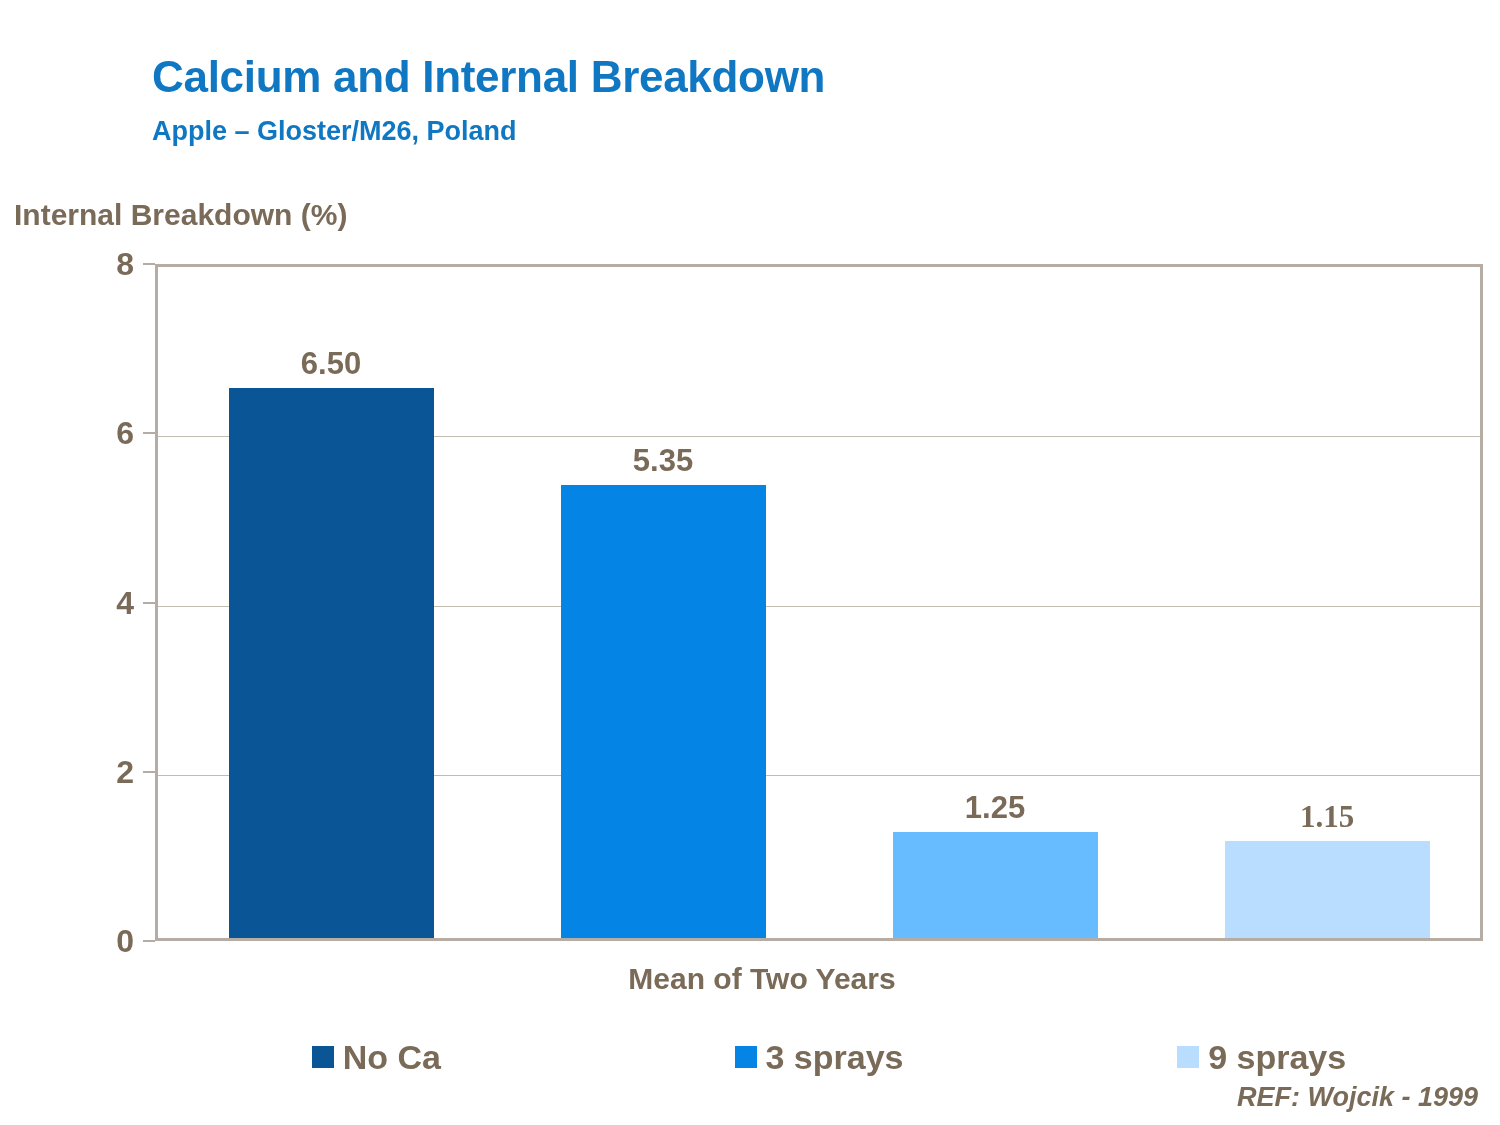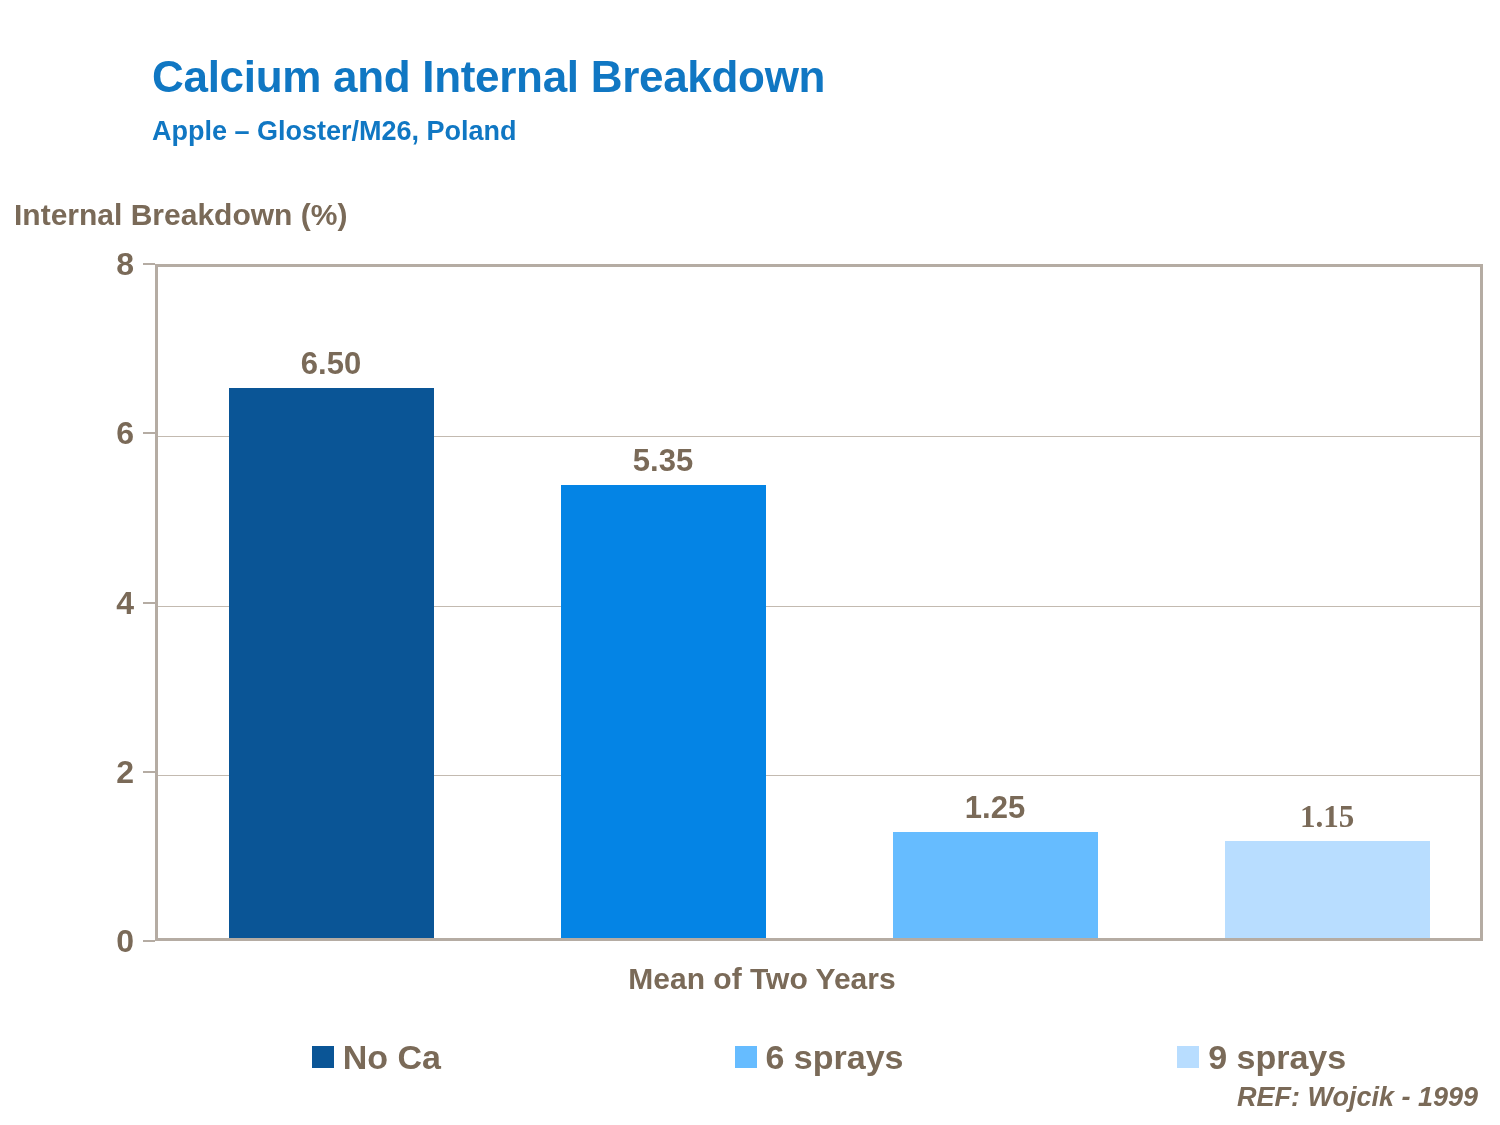--- a/index.html
+++ b/index.html
@@ -199,22 +199,22 @@
       </div>
   </div>
 </div>
 
 <div id="legend">
     <div class="legend-item">
       <span class="legend-swatch" style="background: rgb(10, 85, 150);"></span>
       <span class="legend-label">No Ca</span>
     </div>
     <div class="legend-item">
-      <span class="legend-swatch" style="background: rgb(102, 188, 255);"></span>
-      <span class="legend-label">6 sprays</span>
+      <span class="legend-swatch" style="background: rgb(4, 132, 229);"></span>
+      <span class="legend-label">3 sprays</span>
     </div>
     <div class="legend-item">
       <span class="legend-swatch" style="background: rgb(184, 221, 255);"></span>
       <span class="legend-label">9 sprays</span>
     </div>
   </div>
 
 <div id="reference">REF: Wojcik - 1999</div>
 
 </body></html>

